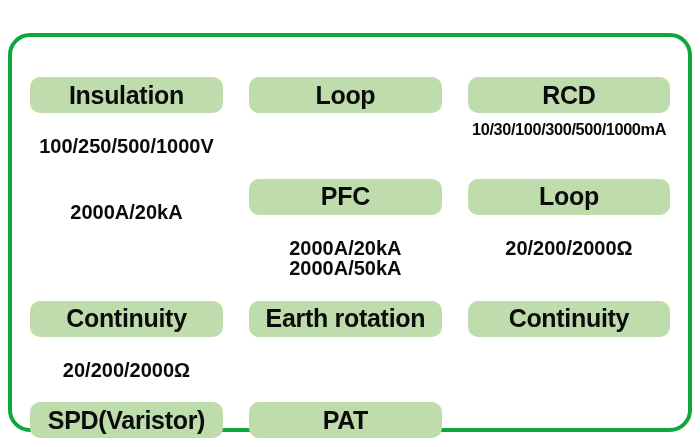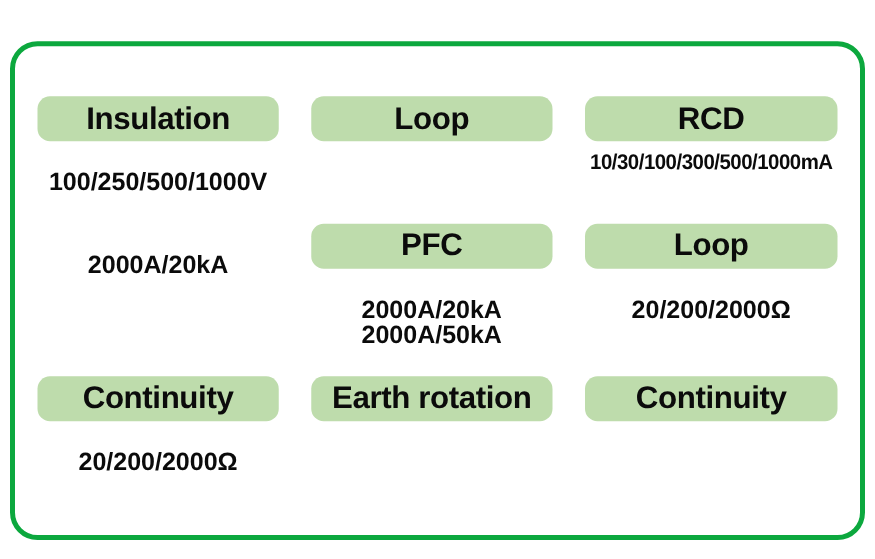--- a/index.html
+++ b/index.html
@@ -142,16 +142,24 @@
   <div class="cell">
     <div class="badge">Earth rotation</div>
 
   </div>
 
   <div class="cell">
     <div class="badge">Continuity</div>
 
   </div>
 
+  <div class="cell">
+    <div class="badge">SPD(Varistor)</div>
 
+  </div>
+
+  <div class="cell">
+    <div class="badge">PAT</div>
+
+  </div>
 </div>
   </div>
 </div>
 
 </body></html>

